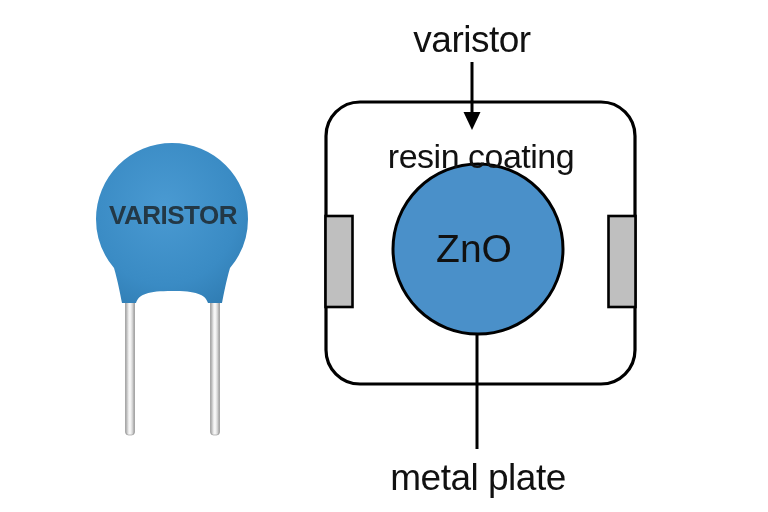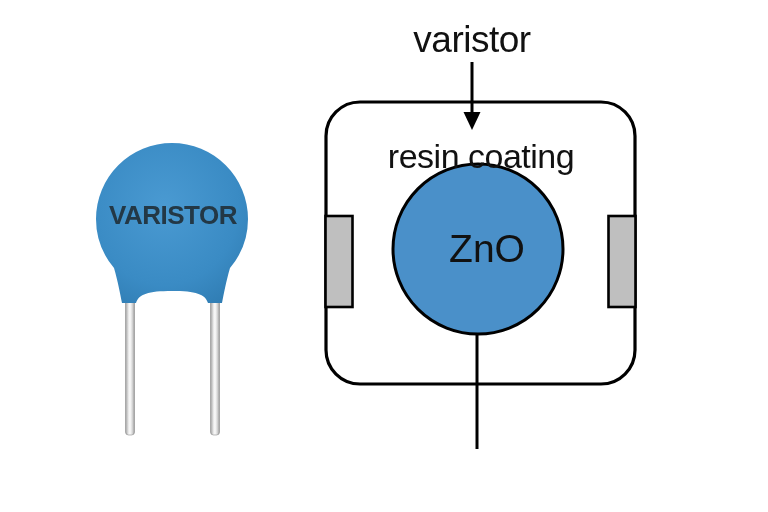--- a/index.html
+++ b/index.html
@@ -18,21 +18,21 @@
   .lbl {
     position: absolute;
     transform: translate(-50%, -50%);
     white-space: nowrap;
     color: #111111;
     line-height: 1;
     letter-spacing: -0.5px;
   }
   .lbl-pointer   { left: 472px; top: 39px;  font-size: 37px; }
   .lbl-coating   { left: 481px; top: 156px; font-size: 34px; }
-  .lbl-core      { left: 487px; top: 248px; font-size: 39px; letter-spacing: 0; }
+  .lbl-core      { left: 474px; top: 248px; font-size: 39px; letter-spacing: 0; }
   .lbl-plate     { left: 478px; top: 477px; font-size: 37px; }
   .lbl-disc {
     left: 173px; top: 215px;
     font-size: 26px;
     font-weight: bold;
     color: #233846;
     letter-spacing: -0.5px;
   }
 </style>
 </head>
@@ -84,14 +84,15 @@
   </svg>
 
   <div class="lbl lbl-disc">VARISTOR</div>
 
   <div class="lbl lbl-pointer">varistor</div>
 
   <div class="lbl lbl-coating">resin coating</div>
 
   <div class="lbl lbl-core">ZnO</div>
 
+  <div class="lbl lbl-plate">metal plate</div>
 
 </div>
 
 </body></html>

